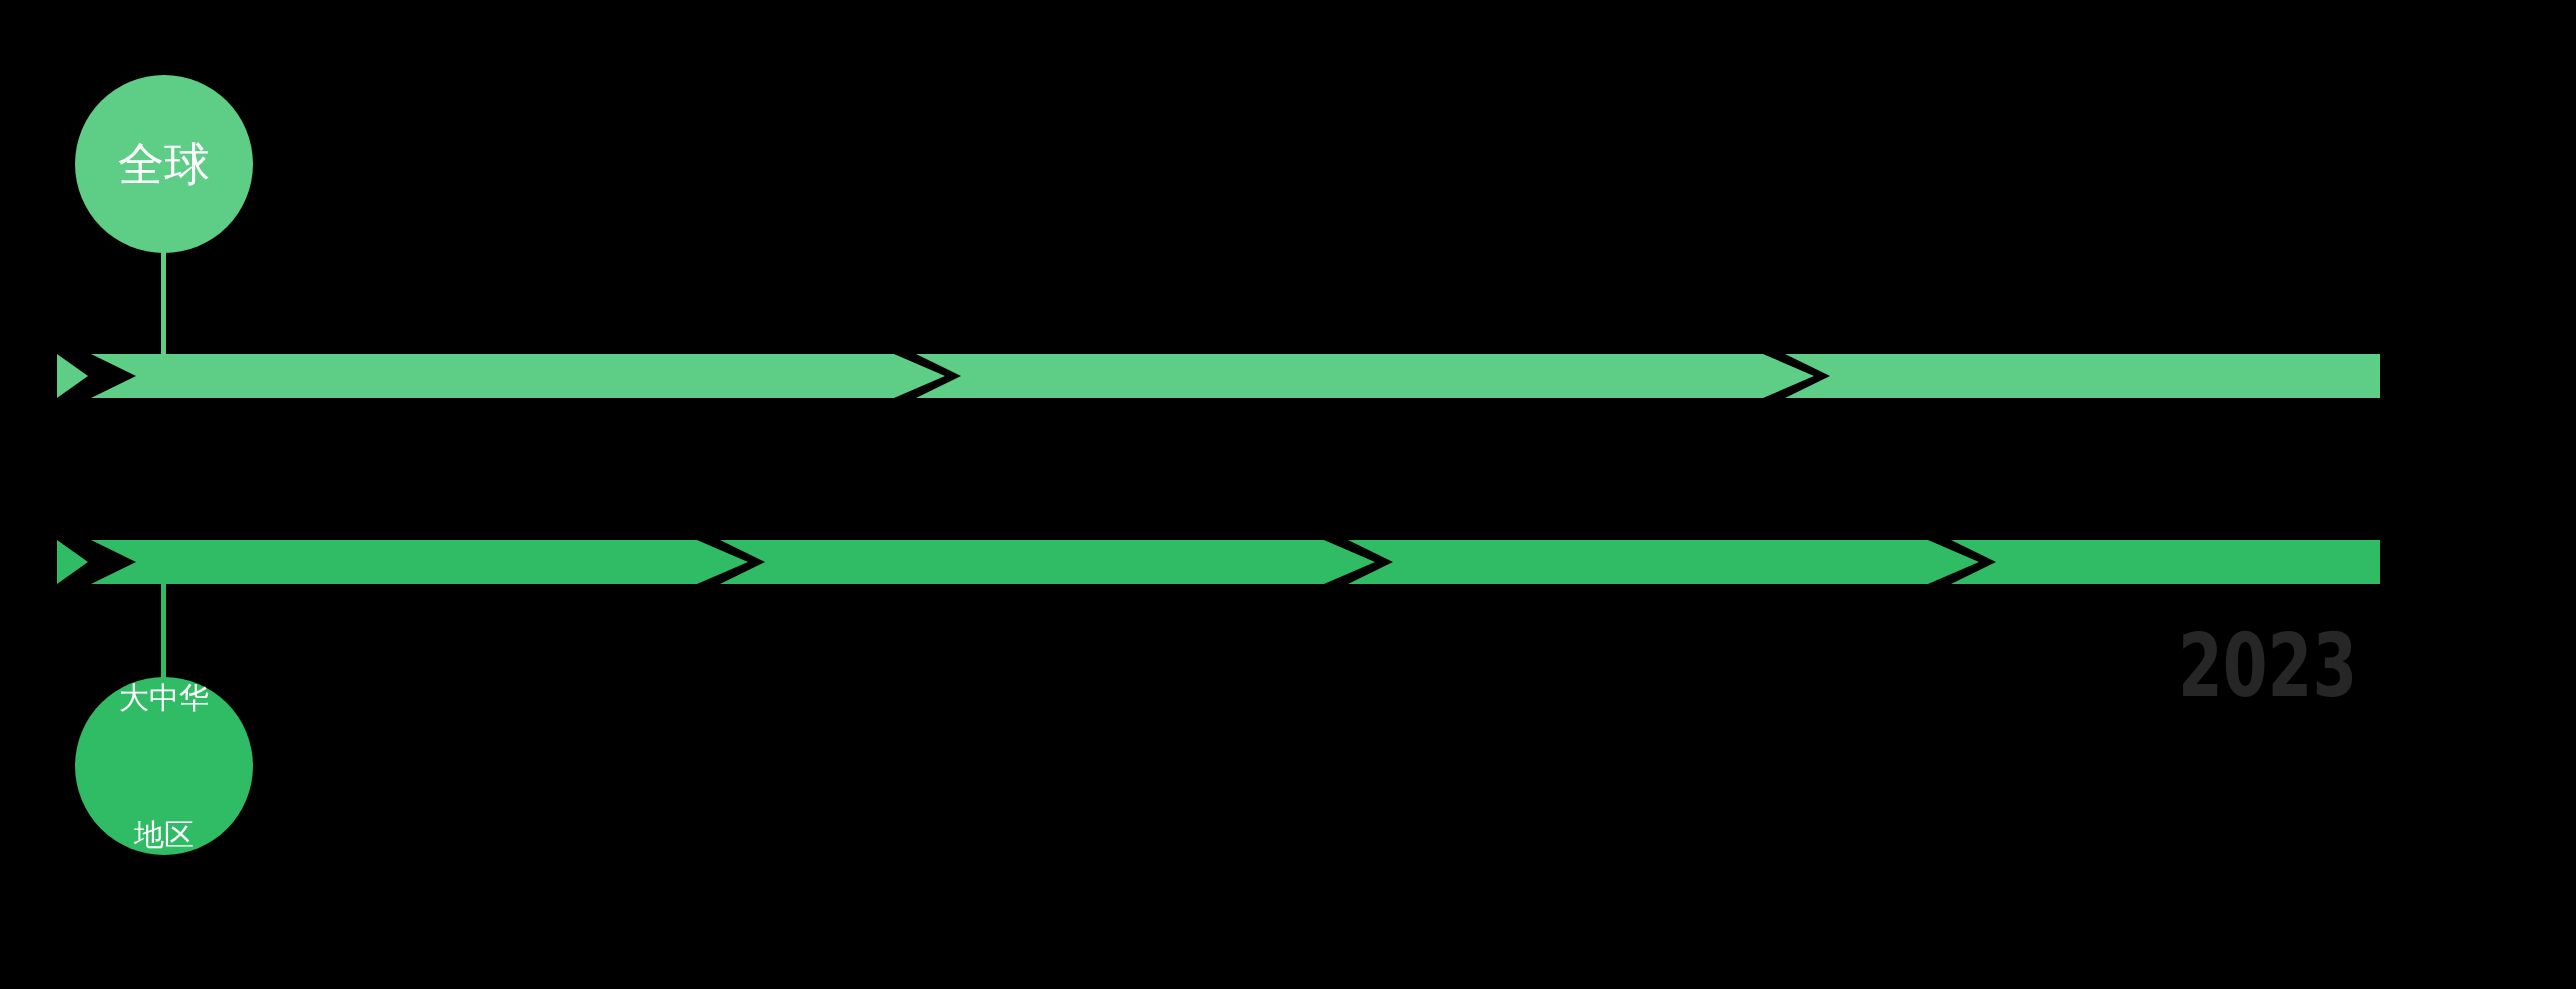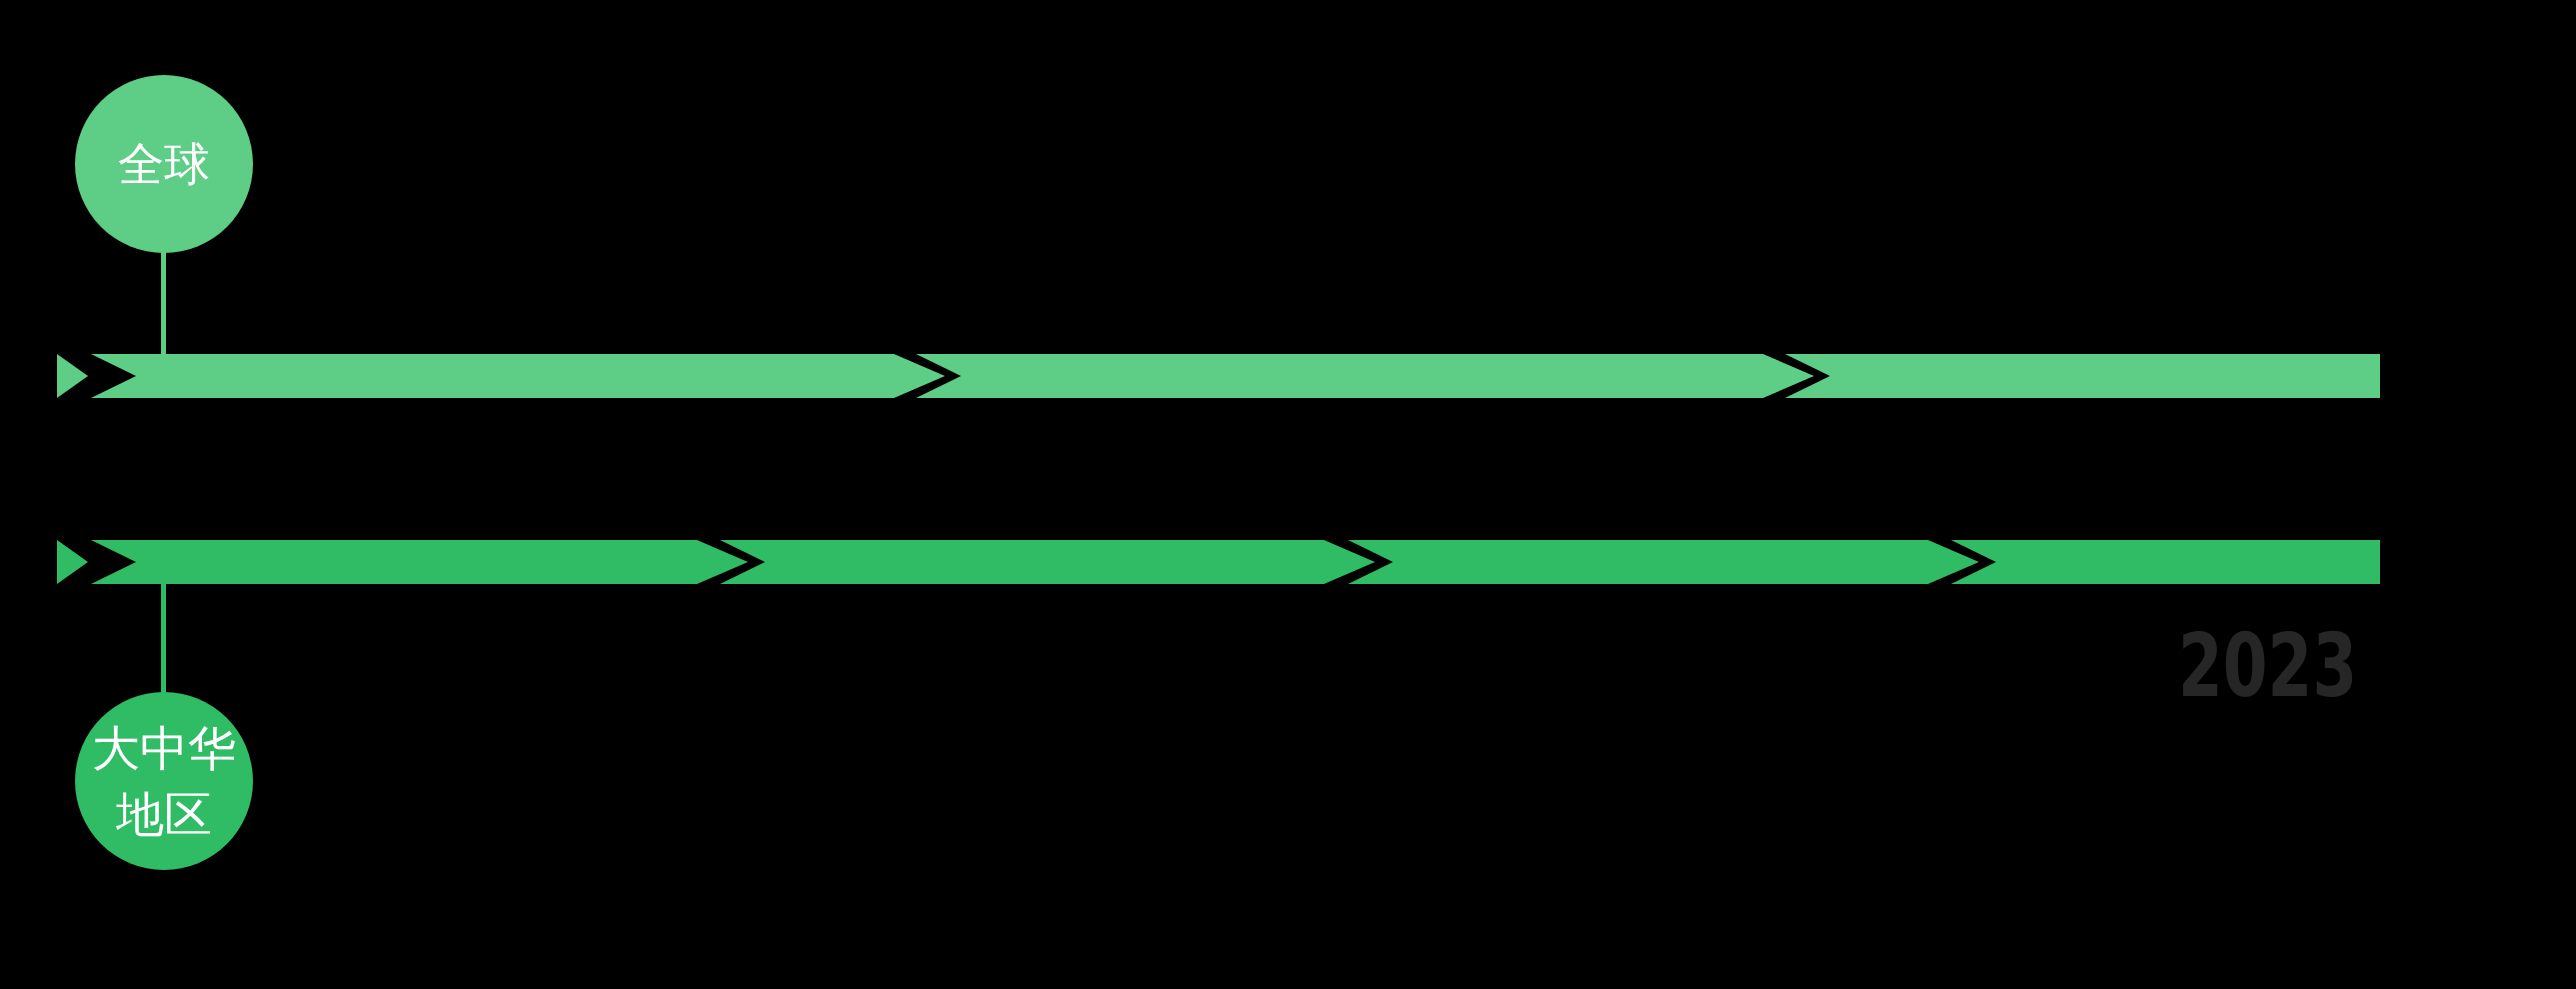--- a/index.html
+++ b/index.html
@@ -30,24 +30,25 @@
   }
   .node-global {
     left: 75px;
     top: 75px;
     background: var(--green-light, #5ECD85);
     font-size: 46px;
     line-height: 1.1;
   }
   .node-gc {
     left: 75px;
-    top: 692px;
+    top: 677px;
     background: var(--green-dark, #2FBC64);
-    font-size: 48px;
+    font-size: 30px;
     line-height: 1.38;
+    justify-content: space-between;
   }
   
   .connector {
     position: absolute;
     width: 5.4px;
     left: 161px;
   }
   .connector-top {
     top: 247px;
     height: 108px;

